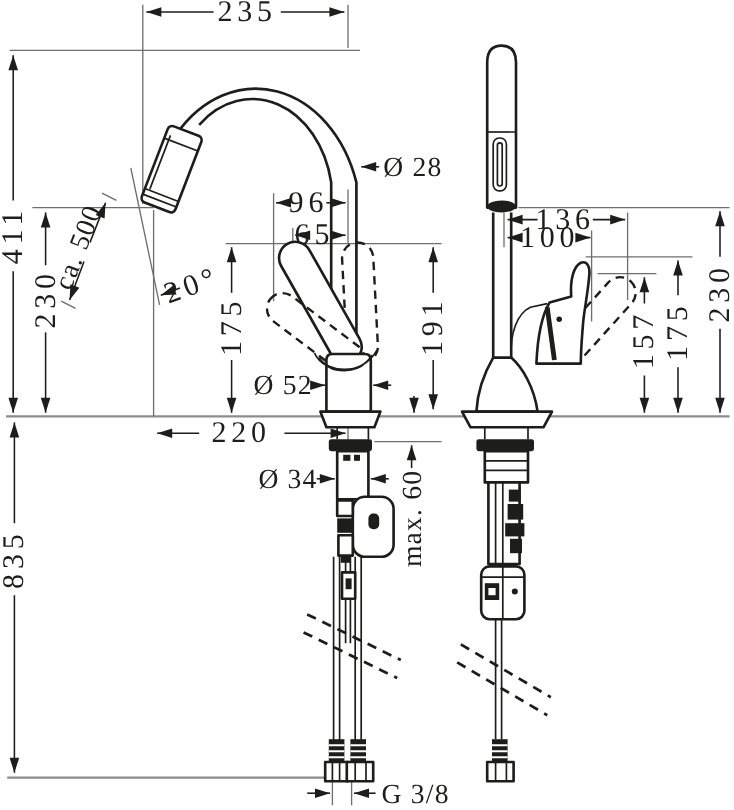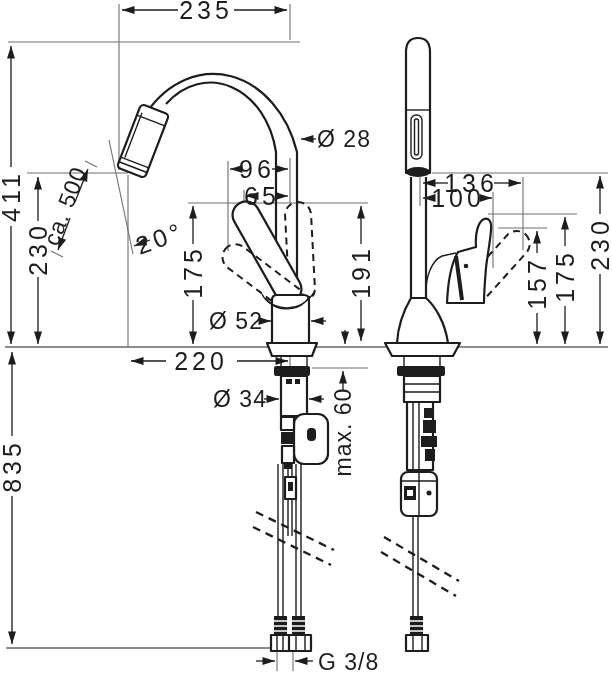--- a/index.html
+++ b/index.html
@@ -1,17 +1,17 @@
 <!DOCTYPE html>
 <html><head>
 <meta charset="utf-8">
 <style>
   html,body{margin:0;padding:0;background:#ffffff;}
   .stage{position:relative;width:612px;height:675px;background:#ffffff;overflow:hidden;
-         font-family:Liberation Sans, sans-serif;}
+         font-family:Liberation Serif, serif;}
   svg{position:absolute;left:0;top:0;}
   
   .ol  {fill:none;stroke:#1d1d1b;stroke-width:2.2;stroke-linejoin:round;}
   .olf {fill:#ffffff;stroke:#1d1d1b;stroke-width:2.2;stroke-linejoin:round;}
   .ol2 {fill:none;stroke:#1d1d1b;stroke-width:1.4;}
   .dk  {fill:#1d1d1b;stroke:none;}
   .wln {fill:none;stroke:#ffffff;stroke-width:1.6;}
   .dashz{fill:none;stroke:#1d1d1b;stroke-width:2.3;stroke-dasharray:8 6;}
   .hdldash{fill:none;stroke:#1d1d1b;stroke-width:2;stroke-dasharray:7 5;}
   

